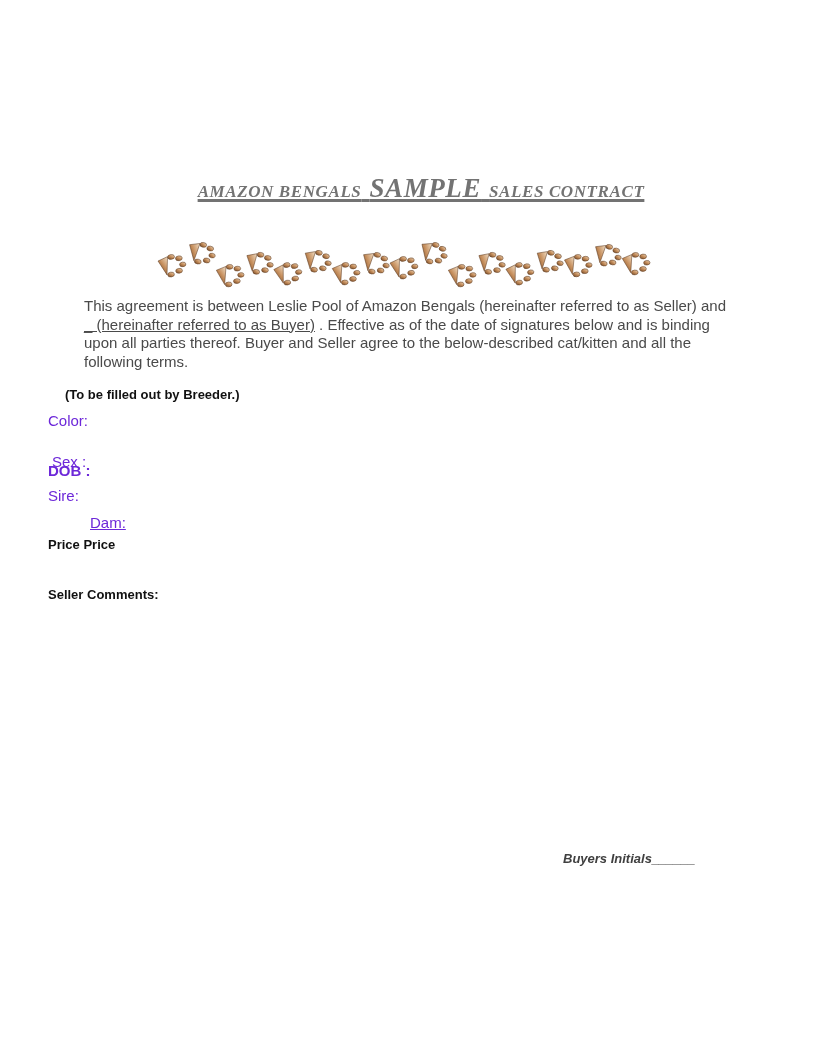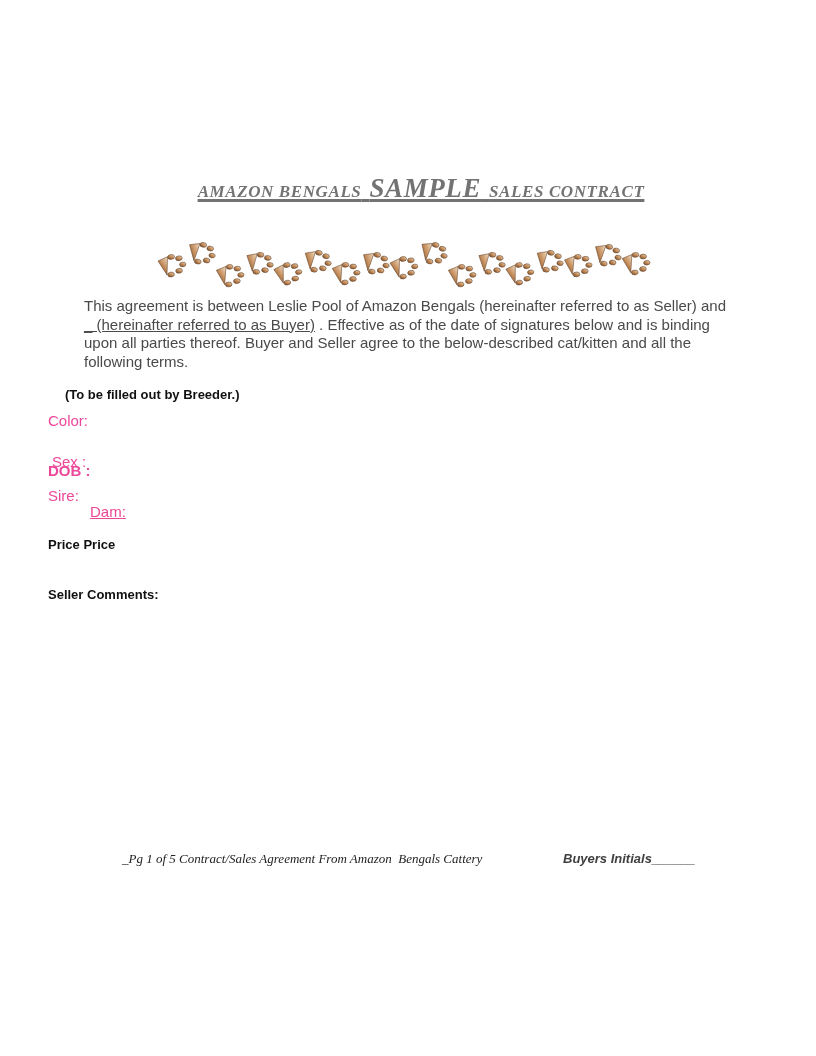--- a/index.html
+++ b/index.html
@@ -20,28 +20,28 @@
   .paw-row{position:absolute;left:158px;top:241px;width:500px;height:55px;}
   .paw{position:absolute;width:30px;height:28px;overflow:visible;}
   .defs-holder{position:absolute;width:0;height:0;}
   
   .agreement{
     position:absolute;left:84px;top:297px;width:652px;margin:0;
     font-size:15px;line-height:18.6px;color:#4a4a4a;
   }
   .u{text-decoration:underline;}
   
-  .label{position:absolute;font-size:15px;color:#ec4899;white-space:pre;}
+  .label{position:absolute;font-size:15px;color:#6d28d9;white-space:pre;}
   .bold-label{position:absolute;font-size:13px;font-weight:bold;color:#111;white-space:pre;}
   .pos-heading{left:65px;top:387px;}
   .pos-color{left:48px;top:412px;}
   .pos-sex{left:52px;top:437px;margin-top:16px;}
   .pos-dob{left:48px;top:462px;font-weight:bold;}
   .pos-sire{left:48px;top:487px;}
-  .pos-dam{left:90px;top:503px;text-decoration:underline;}
+  .pos-dam{left:90px;top:514px;text-decoration:underline;}
   .pos-saleprice{left:48px;top:537px;}
   .pos-comments{left:48px;top:587px;}
   
   .footer{position:absolute;top:851px;left:0;width:816px;height:20px;font-size:13px;}
   .footer-left{
     position:absolute;left:122px;top:0;
     font-family:"Liberation Serif",serif;font-style:italic;color:#222;white-space:pre;
   }
   .footer-right{
     position:absolute;left:563px;top:0;
@@ -137,17 +137,16 @@
   <div class="label pos-color">Color:</div>
   <div class="label pos-sex">Sex :</div>
   <div class="label pos-dob">DOB :</div>
   <div class="label pos-sire">Sire:</div>
   <div class="label pos-dam">Dam:</div>
 
   <div class="bold-label pos-saleprice">Price Price</div>
   <div class="bold-label pos-comments">Seller Comments:</div>
 
   <div class="footer">
-    <div class="footer-left"><span>_</span><span>Pg 1 of 5</span><span> Contract/Sales Agreement From Amazon  Bengals Cattery</span></div>
     <div class="footer-right"><span>Buyers Initials</span><span>______</span></div>
   </div>
 
 </div>
 
 </body></html>

